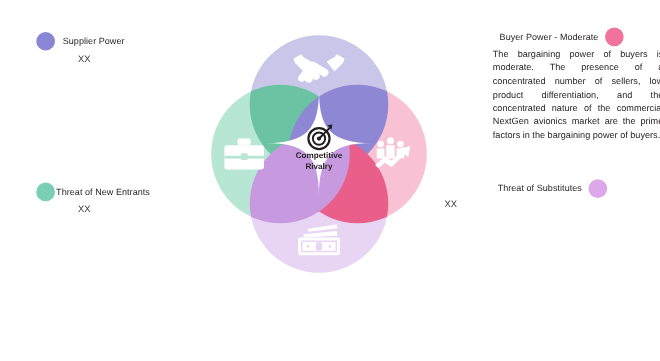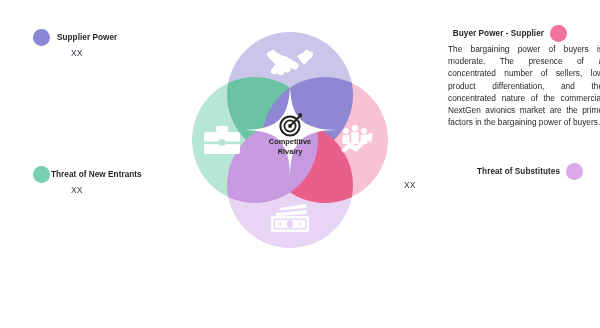--- a/index.html
+++ b/index.html
@@ -27,21 +27,21 @@
     height: 17px;
     border-radius: 50%;
     flex: 0 0 auto;
   }
   .legend .ltext {
     display: flex;
     flex-direction: column;
   }
   .legend .ltitle {
     font-size: 8.2px;
-    font-weight: bold;
+    font-weight: normal;
     letter-spacing: .05px;
     white-space: nowrap;
     line-height: 17px;
   }
   .legend .lvalue {
     font-size: 8.5px;
     font-weight: normal;
     color: #3a3a46;
     margin-top: 2px;
   }
@@ -63,21 +63,21 @@
 
   
   #legend-buyer {
     right: 33px;
     top: 25px;
     flex-direction: row;
   }
   #legend-buyer .ltitle { margin-right: 6px; text-align: right; }
 
   #legend-substitutes {
-    right: 17px;
+    right: 48px;
     top: 163px;
     align-items: center;
   }
   #legend-substitutes .ltitle { margin-right: 6px; text-align: right; }
 
   
   #substitutes-value {
     position: absolute;
     left: 404px;
     top: 180px;
@@ -133,21 +133,21 @@
 
 <div class="legend" id="legend-entrants">
   <span class="dot" style="background:#78cfb4"></span>
   <span class="ltext">
     <span class="ltitle">Threat of New Entrants</span>
     <span class="lvalue">XX</span>
   </span>
 </div>
 
 <div class="legend" id="legend-buyer">
-  <span class="ltitle">Buyer Power - Supplier</span>
+  <span class="ltitle">Buyer Power - Moderate</span>
   <span class="dot" style="background:#f2729e"></span>
 </div>
 
 <div id="buyer-description">The bargaining power of buyers is moderate. The presence of a concentrated number of sellers, low product differentiation, and the concentrated nature of the commercial NextGen avionics market are the prime factors in the bargaining power of buyers.</div>
 
 <div class="legend" id="legend-substitutes">
   <span class="ltitle">Threat of Substitutes</span>
   <span class="dot" style="background:#dca8ea"></span>
 </div>
 <div id="substitutes-value">XX</div>

